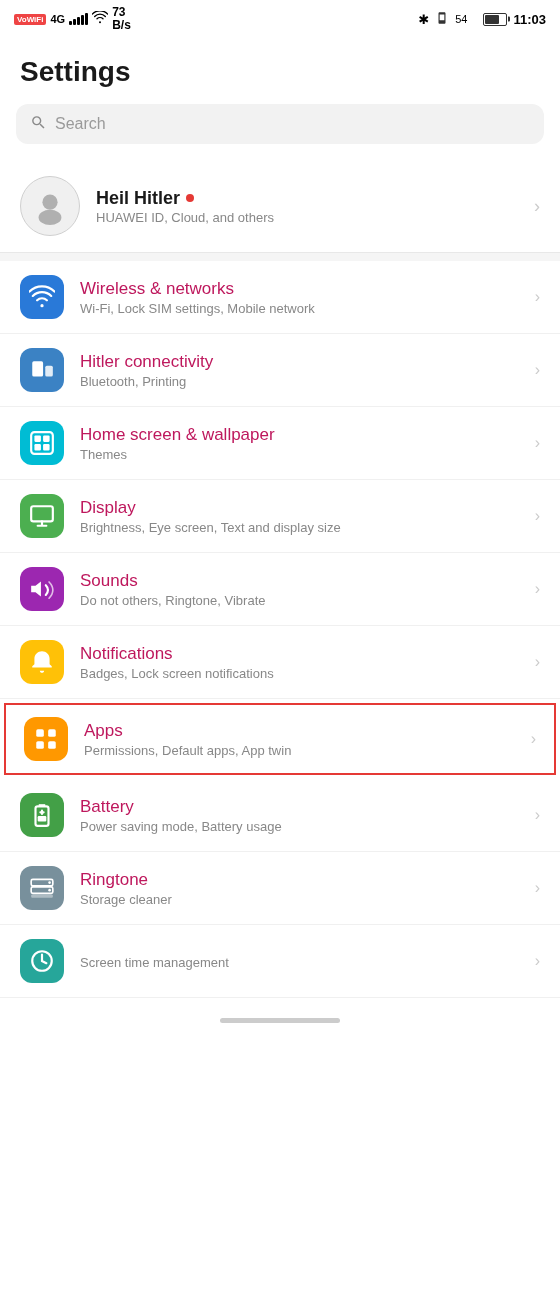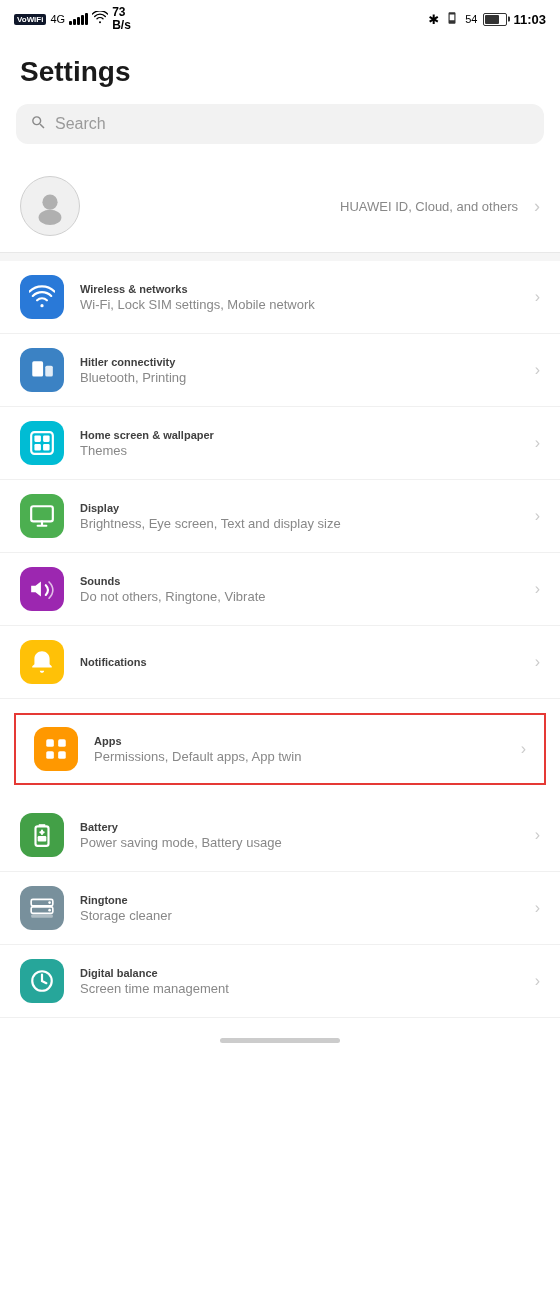--- a/index.html
+++ b/index.html
@@ -22,21 +22,21 @@
       height: 36px;
     }
     .status-left {
       display: flex;
       align-items: center;
       gap: 4px;
       font-size: 11px;
       font-weight: 600;
     }
     .vowifi-badge {
-      background: #0f172a;
+      background: #ef4444;
       color: #fff;
       font-size: 8px;
       font-weight: 700;
       padding: 1px 3px;
       border-radius: 2px;
     }
     .signal-bars {
       display: flex;
       align-items: flex-end;
       gap: 1px;
@@ -52,21 +52,21 @@
     .status-right {
       display: flex;
       align-items: center;
       gap: 6px;
       font-size: 12px;
       font-weight: 500;
     }
     .battery-container {
       display: flex;
       align-items: center;
-      gap: 6px;
+      gap: 16px;
       text-align: right;
     }
     .battery-icon {
       display: flex;
       align-items: center;
       border: 1.5px solid #333;
       border-radius: 2px;
       width: 24px;
       height: 13px;
       padding: 1px;
@@ -145,21 +145,20 @@
       width: 8px;
       height: 8px;
       border-radius: 50%;
       background: #e53935;
       display: inline-block;
     }
     .profile-subtitle {
       font-size: 13px;
       color: #888;
       margin-top: 1px;
-      text-align: right;
     }
     .profile-chevron { color: #ccc; font-size: 18px; }
 
     
     .section-divider {
       height: 8px;
       background: #f5f5f5;
     }
 
     
@@ -185,23 +184,23 @@
       border-radius: 12px;
       display: flex;
       align-items: center;
       justify-content: center;
       flex-shrink: 0;
     }
     .icon-wrap svg { width: 26px; height: 26px; fill: #fff; }
 
     .item-text { flex: 1; }
     .item-title {
-      font-size: 11px;
-      font-weight: 700;
-      color: #404040;
+      font-size: 17px;
+      font-weight: 400;
+      color: #be185d;
     }
     .item-subtitle {
       font-size: 13px;
       color: #888;
       margin-top: 2px;
     }
     .item-chevron {
       color: #ccc;
       font-size: 16px;
     }
@@ -231,21 +230,21 @@
       background: #ccc;
       border-radius: 3px;
     }
   </style>
 </head>
 <body>
 
 <div class="status-bar">
   <div class="status-left">
     <span class="vowifi-badge">VoWiFi</span>
-    <span style="font-size:11px;font-weight:400;">4G</span>
+    <span style="font-size:11px;font-weight:700;">4G</span>
 
     <div class="signal-bars">
       <span style="height:4px;"></span>
       <span style="height:6px;"></span>
       <span style="height:8px;"></span>
       <span style="height:10px;"></span>
       <span style="height:12px;"></span>
     </div>
 
     <span class="wifi-icon">
@@ -293,20 +292,24 @@
 </div>
 
 <div class="profile-section">
   <div class="avatar">
     <svg viewBox="0 0 50 50" fill="none">
       <circle cx="25" cy="20" r="10" fill="#b0b0b0"></circle>
       <ellipse cx="25" cy="40" rx="15" ry="10" fill="#b0b0b0"></ellipse>
     </svg>
   </div>
   <div class="profile-info">
+    <div class="profile-name">
+      <span>Heil Hitler</span>
+      <span class="online-dot"></span>
+    </div>
     <div class="profile-subtitle">HUAWEI ID, Cloud, and others</div>
   </div>
   <span class="profile-chevron">›</span>
 </div>
 
 <div class="section-divider"></div>
 
 <div class="settings-list">
 
   <div class="settings-item">
@@ -384,25 +387,26 @@
   </div>
 
   <div class="settings-item">
     <div class="icon-wrap bg-yellow">
       <svg viewBox="0 0 24 24">
           <path d="M12 2C8.1 2 5 5.1 5 9v5l-2 2v1h18v-1l-2-2V9c0-3.9-3.1-7-7-7zm0 20c1.1 0 2-.9 2-2h-4c0 1.1.9 2 2 2z" fill="white"></path>
         </svg>
     </div>
     <div class="item-text">
       <div class="item-title">Notifications</div>
-    </div>
-    <span class="item-chevron">›</span>
-  </div>
-
-  <div class="settings-item highlighted" style="border: 2.5px solid #e53935; padding: 12px 18px; margin: 14px;">
+      <div class="item-subtitle">Badges, Lock screen notifications</div>
+    </div>
+    <span class="item-chevron">›</span>
+  </div>
+
+  <div class="settings-item highlighted" style="border: 2.5px solid #e53935; padding: 12px 18px; margin: 4px;">
     <div class="icon-wrap bg-orange">
       <svg viewBox="0 0 24 24">
           <rect x="3" y="3" width="7" height="7" rx="1.5" fill="white"></rect>
           <rect x="14" y="3" width="7" height="7" rx="1.5" fill="white"></rect>
           <rect x="3" y="14" width="7" height="7" rx="1.5" fill="white"></rect>
           <rect x="14" y="14" width="7" height="7" rx="1.5" fill="white"></rect>
         </svg>
     </div>
     <div class="item-text">
       <div class="item-title">Apps</div>
@@ -445,21 +449,20 @@
   </div>
 
   <div class="settings-item">
     <div class="icon-wrap bg-teal">
       <svg viewBox="0 0 24 24">
           <path d="M12 2a10 10 0 1 0 10 10A10 10 0 0 0 12 2zm0 18a8 8 0 1 1 8-8 8 8 0 0 1-8 8z" fill="white"></path>
           <path d="M12 6v6l4 2" stroke="white" stroke-width="2" fill="none" stroke-linecap="round"></path>
         </svg>
     </div>
     <div class="item-text">
-      <div class="item-title">Digital balance</div>
       <div class="item-subtitle">Screen time management</div>
     </div>
     <span class="item-chevron">›</span>
   </div>
 
 </div>
 
 <div class="home-bar">
   <div class="home-bar-pill"></div>
 </div>

